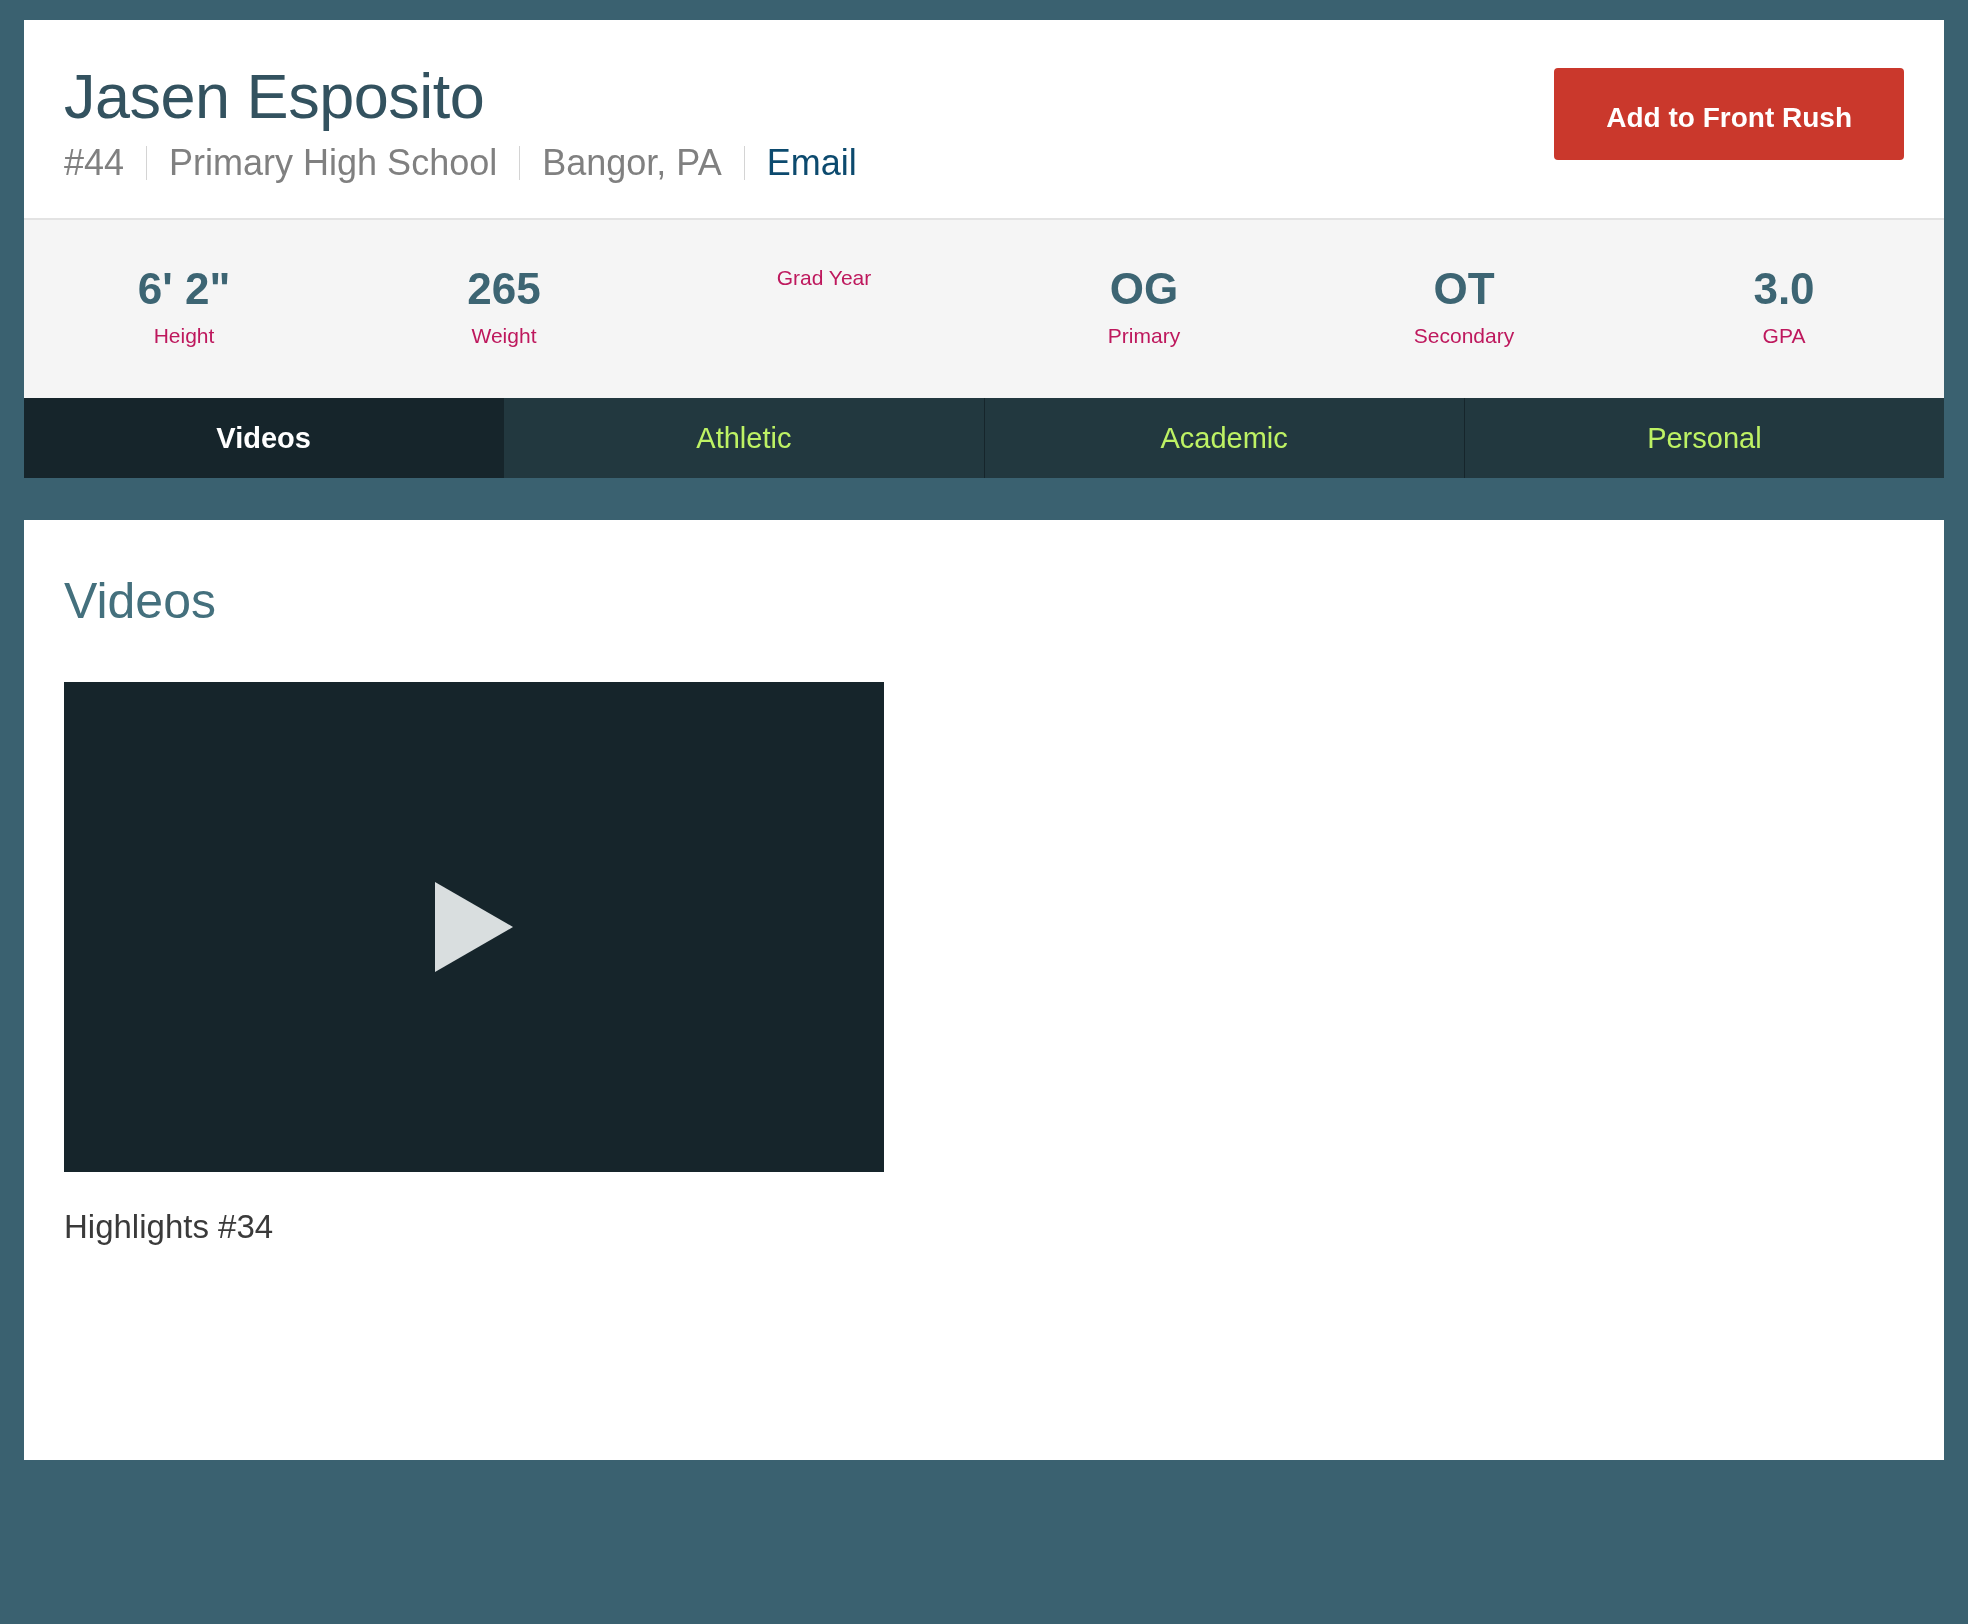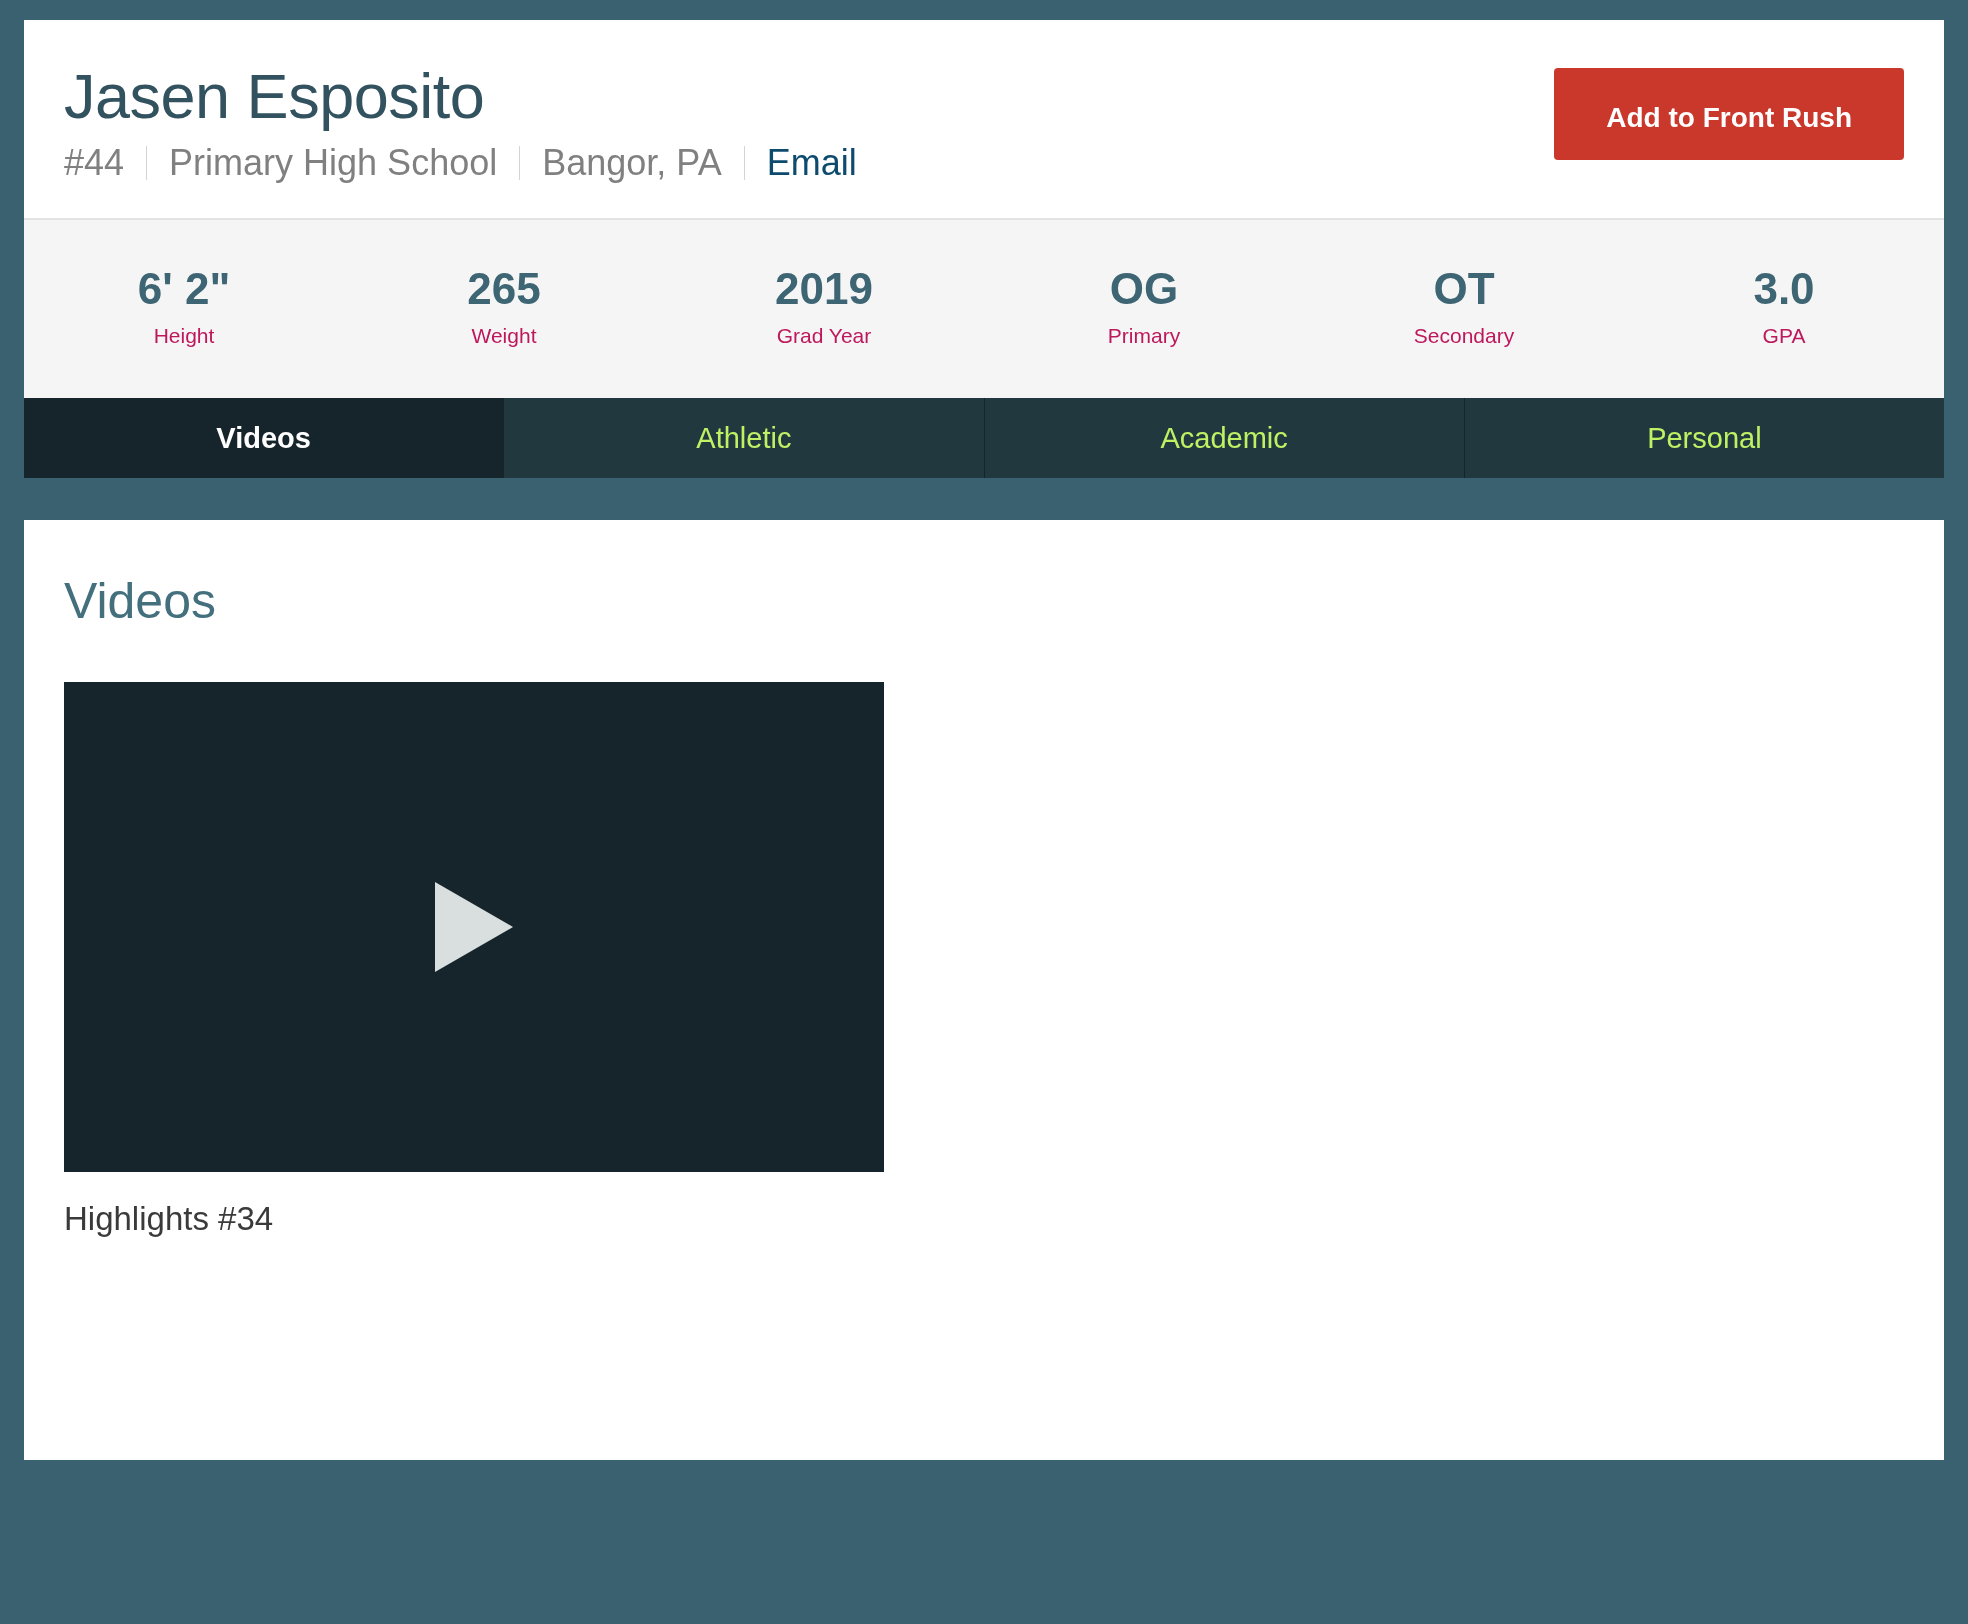--- a/index.html
+++ b/index.html
@@ -175,21 +175,21 @@
     left: 50%;
     top: 50%;
     transform: translate(-50%, -50%);
     width: 0;
     height: 0;
     border-top: 45px solid transparent;
     border-bottom: 45px solid transparent;
     border-left: 78px solid #d9dedf;
   }
   .video-caption {
-    margin-top: 28px;
+    margin-top: 36px;
     font-size: 33px;
     color: #3a3a3a;
     font-weight: 400;
   }
 </style>
 </head>
 <body>
 
 <div class="page">
 
@@ -214,21 +214,20 @@
     <div class="stats-strip">
       <div class="stat-cell">
         <div class="stat-value">6' 2"</div>
         <div class="stat-label">Height</div>
       </div>
       <div class="stat-cell">
         <div class="stat-value">265</div>
         <div class="stat-label">Weight</div>
       </div>
       <div class="stat-cell">
-        <div class="stat-value">2019</div>
         <div class="stat-label">Grad Year</div>
       </div>
       <div class="stat-cell">
         <div class="stat-value">OG</div>
         <div class="stat-label">Primary</div>
       </div>
       <div class="stat-cell">
         <div class="stat-value">OT</div>
         <div class="stat-label">Secondary</div>
       </div>

